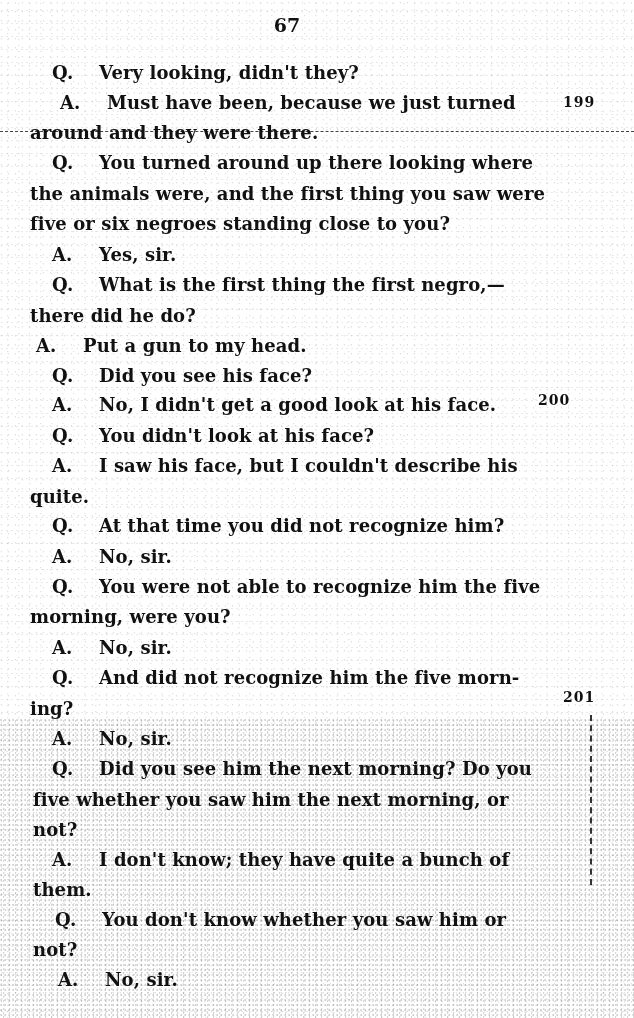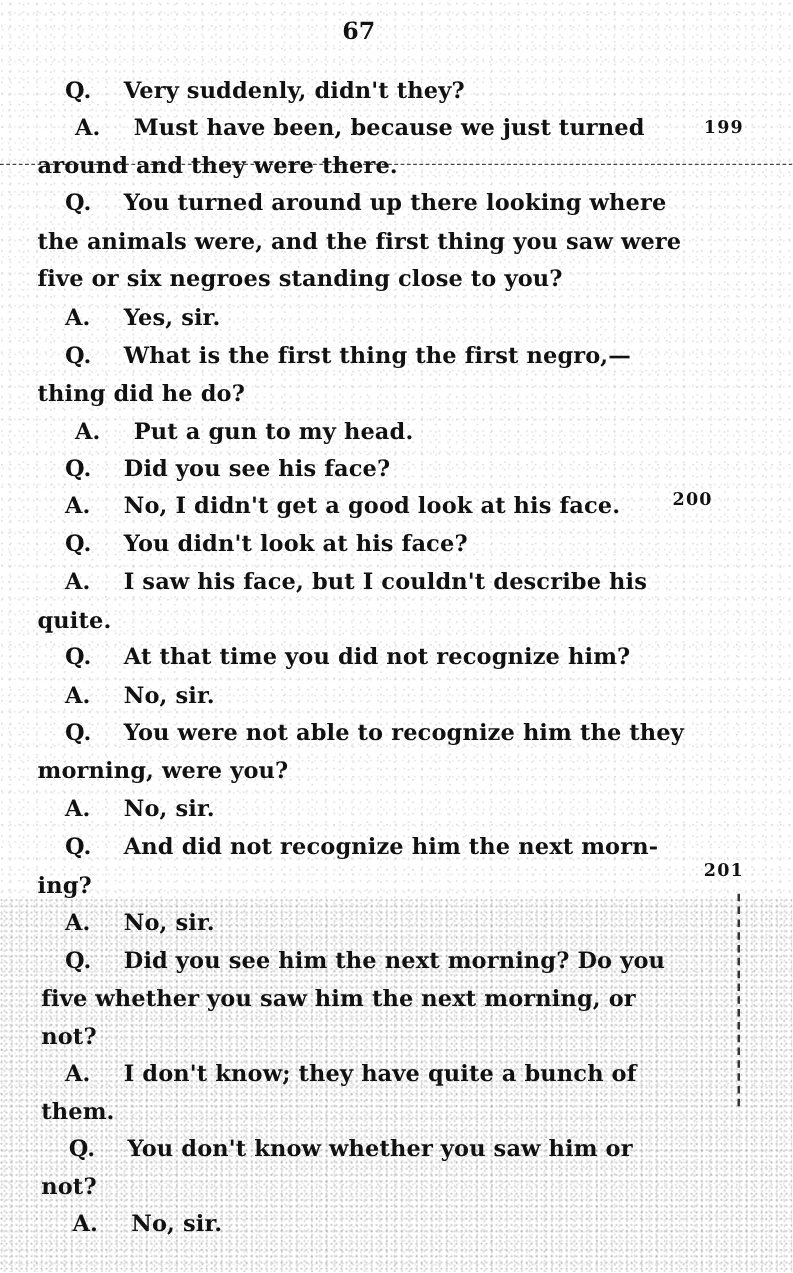--- a/index.html
+++ b/index.html
@@ -52,41 +52,41 @@
 
 <div class="noise"></div>
 <div class="noise-heavy"></div>
 
 <div class="page-number">67</div>
 
 <div class="strike"></div>
 <div class="bracket"></div>
 
 <div id="lines">
-  <div class="line" style="left:52px;top:62px"><span class="lbl">Q.</span><span>Very suddenly, didn't they?</span></div>
+  <div class="line" style="left:52px;top:62px"><span class="lbl">Q.</span><span>Very looking, didn't they?</span></div>
   <div class="line" style="left:60px;top:92px"><span class="lbl">A.</span><span>Must have been, because we just turned</span></div>
   <div class="line" style="left:30px;top:122px"><span>around and they were there.</span></div>
   <div class="line" style="left:52px;top:152px"><span class="lbl">Q.</span><span>You turned around up there looking where</span></div>
   <div class="line" style="left:30px;top:183px"><span>the animals were, and the first thing you saw were</span></div>
   <div class="line" style="left:30px;top:213px"><span>five or six negroes standing close to you?</span></div>
   <div class="line" style="left:52px;top:244px"><span class="lbl">A.</span><span>Yes, sir.</span></div>
   <div class="line" style="left:52px;top:274px"><span class="lbl">Q.</span><span>What is the first thing the first negro,—</span></div>
-  <div class="line" style="left:30px;top:305px"><span>thing did he do?</span></div>
-  <div class="line" style="left:60px;top:335px"><span class="lbl">A.</span><span>Put a gun to my head.</span></div>
+  <div class="line" style="left:30px;top:305px"><span>there did he do?</span></div>
+  <div class="line" style="left:36px;top:335px"><span class="lbl">A.</span><span>Put a gun to my head.</span></div>
   <div class="line" style="left:52px;top:365px"><span class="lbl">Q.</span><span>Did you see his face?</span></div>
   <div class="line" style="left:52px;top:394px"><span class="lbl">A.</span><span>No, I didn't get a good look at his face.</span></div>
   <div class="line" style="left:52px;top:425px"><span class="lbl">Q.</span><span>You didn't look at his face?</span></div>
   <div class="line" style="left:52px;top:455px"><span class="lbl">A.</span><span>I saw his face, but I couldn't describe his</span></div>
   <div class="line" style="left:30px;top:486px"><span>quite.</span></div>
   <div class="line" style="left:52px;top:515px"><span class="lbl">Q.</span><span>At that time you did not recognize him?</span></div>
   <div class="line" style="left:52px;top:546px"><span class="lbl">A.</span><span>No, sir.</span></div>
-  <div class="line" style="left:52px;top:576px"><span class="lbl">Q.</span><span>You were not able to recognize him the they</span></div>
+  <div class="line" style="left:52px;top:576px"><span class="lbl">Q.</span><span>You were not able to recognize him the five</span></div>
   <div class="line" style="left:30px;top:606px"><span>morning, were you?</span></div>
   <div class="line" style="left:52px;top:637px"><span class="lbl">A.</span><span>No, sir.</span></div>
-  <div class="line" style="left:52px;top:667px"><span class="lbl">Q.</span><span>And did not recognize him the next morn-</span></div>
+  <div class="line" style="left:52px;top:667px"><span class="lbl">Q.</span><span>And did not recognize him the five morn-</span></div>
   <div class="line" style="left:30px;top:698px"><span>ing?</span></div>
   <div class="line" style="left:52px;top:728px"><span class="lbl">A.</span><span>No, sir.</span></div>
   <div class="line" style="left:52px;top:758px"><span class="lbl">Q.</span><span>Did you see him the next morning?  Do you</span></div>
   <div class="line" style="left:33px;top:789px"><span>five whether you saw him the next morning, or</span></div>
   <div class="line" style="left:33px;top:819px"><span>not?</span></div>
   <div class="line" style="left:52px;top:849px"><span class="lbl">A.</span><span>I don't know; they have quite a bunch of</span></div>
   <div class="line" style="left:33px;top:879px"><span>them.</span></div>
   <div class="line" style="left:55px;top:909px"><span class="lbl">Q.</span><span>You don't know whether you saw him or</span></div>
   <div class="line" style="left:33px;top:939px"><span>not?</span></div>
   <div class="line" style="left:58px;top:969px"><span class="lbl">A.</span><span>No, sir.</span></div>

